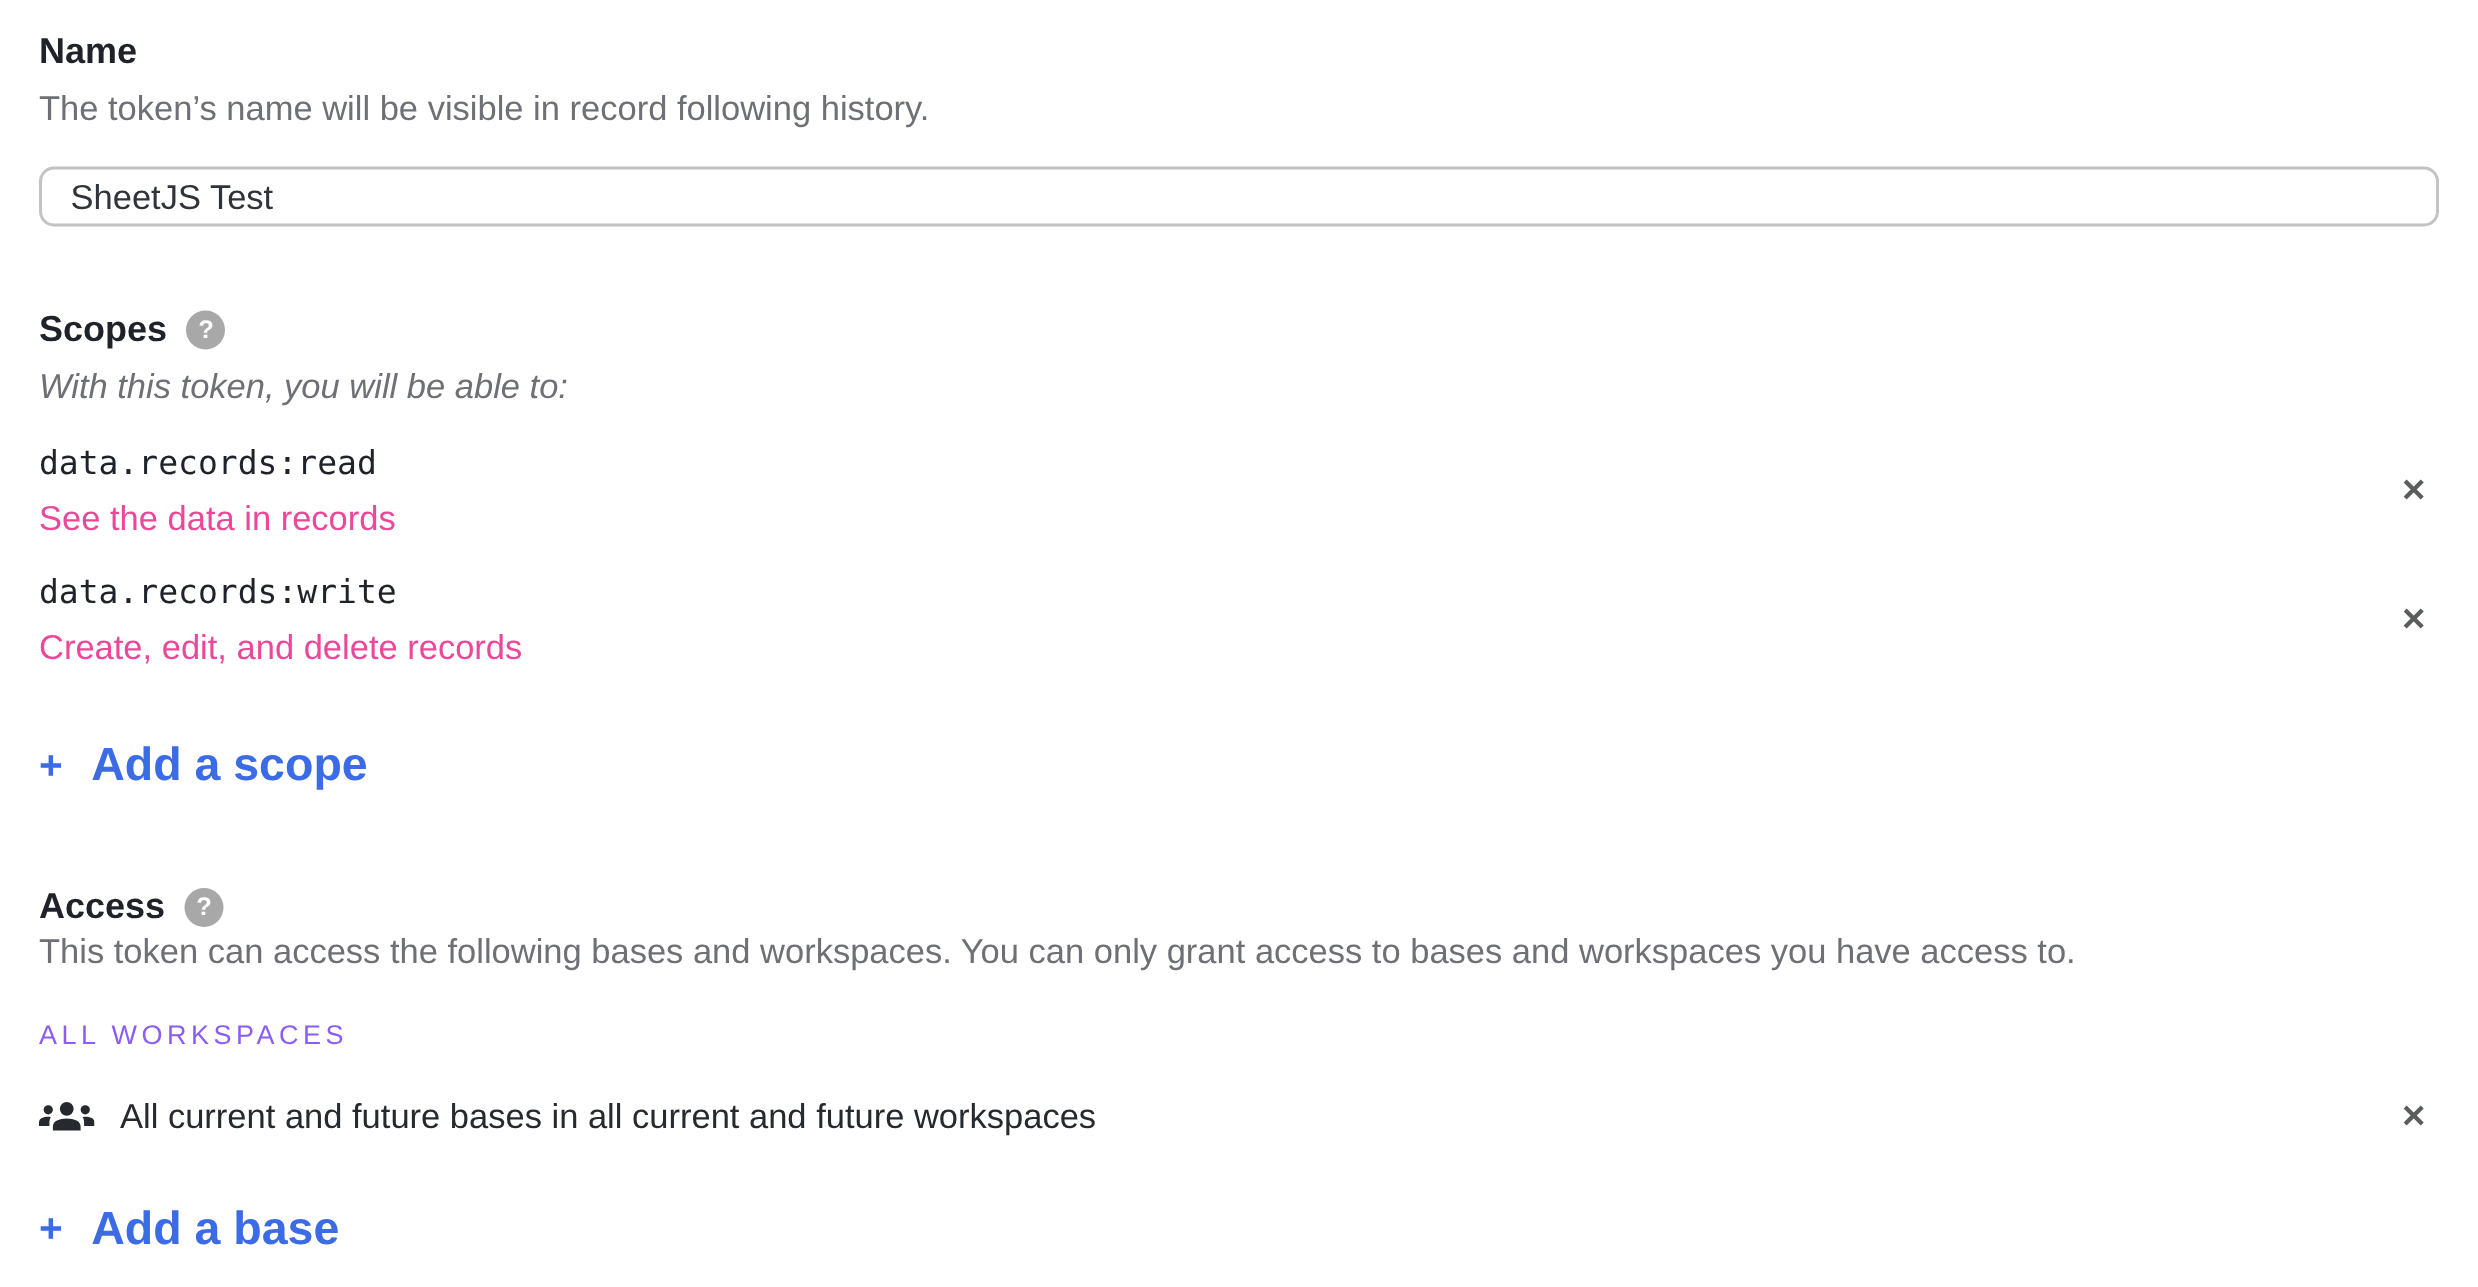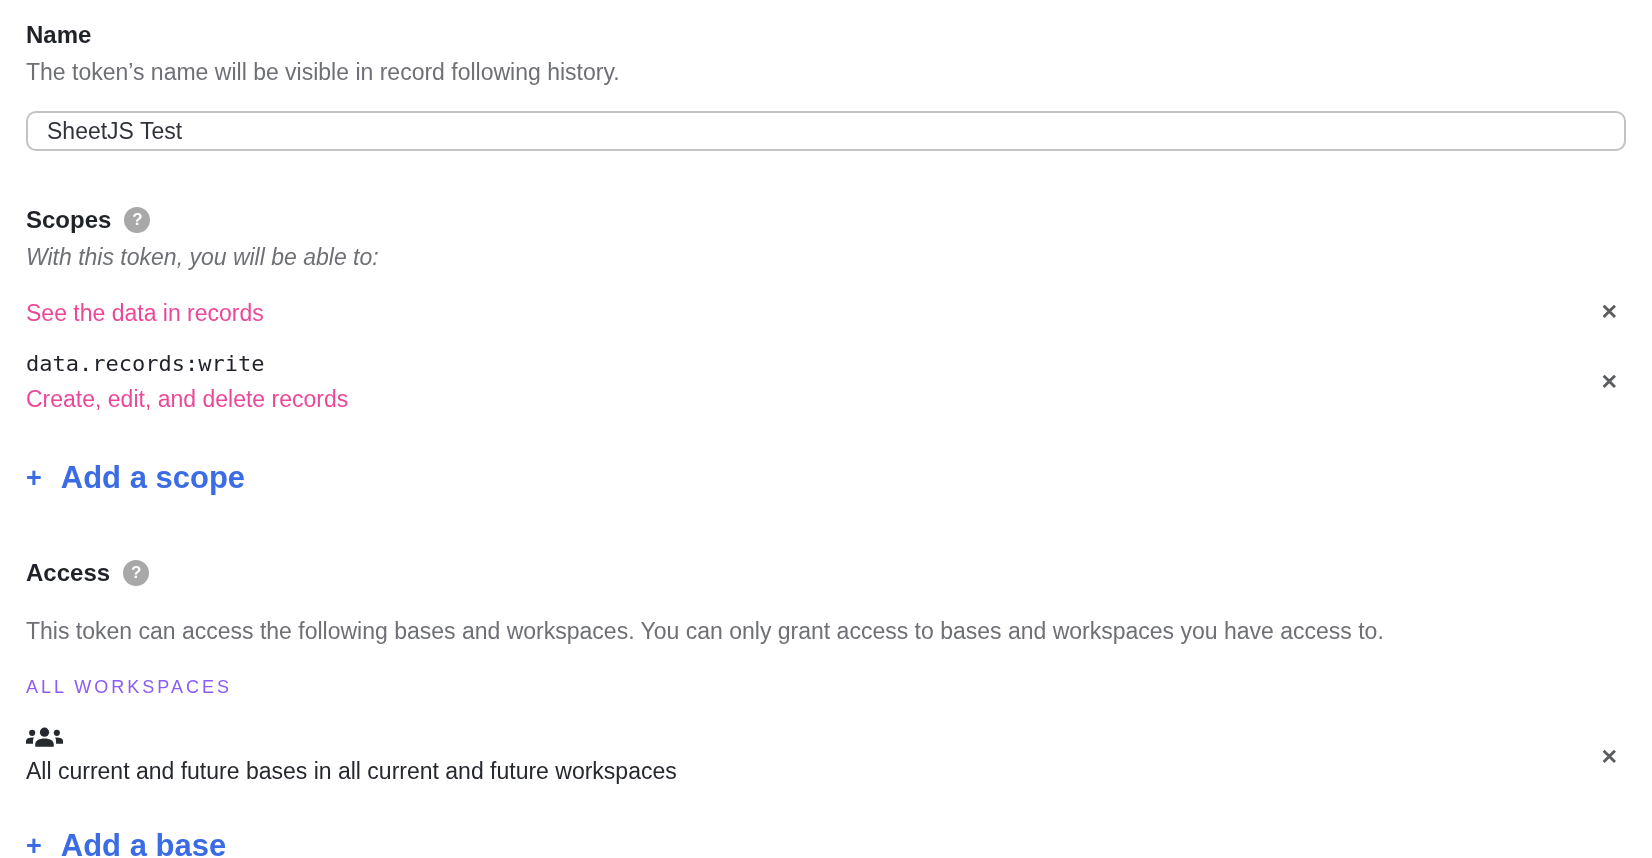--- a/index.html
+++ b/index.html
@@ -107,41 +107,41 @@
   }
   .add-link .add-label {
     font-size: 31px;
     font-weight: 600;
     line-height: 32px;
   }
   .add-scope-link { margin-top: 48px; }
   .add-base-link  { margin-top: 42px; }
 
   .access-title { margin-top: 64px; }
-  .access-intro { margin-top: 29px; }
+  .access-intro { margin-top: 0; }
 
   .group-heading {
     margin-top: 30px;
     font-size: 18px;
     line-height: 22px;
     letter-spacing: 3px;
     color: #8b5cf6;
   }
 
   .ws-row {
     margin-top: 26px;
     display: flex;
     align-items: center;
     justify-content: space-between;
     padding-right: 8px;
   }
   .ws-left {
     display: flex;
-    align-items: flex-start;
-    flex-direction: column;
+    align-items: flex-end;
+    gap: 17px;
   }
   .ws-icon { flex: 0 0 auto; display: inline-flex; }
   .ws-label {
     font-size: 23px;
     line-height: 34px;
     color: #26292e;
   }
 </style>
 </head>
 <body>
@@ -157,20 +157,21 @@
 
   
   <div class="section-title scopes-title">
     <span>Scopes</span>
     <span class="help-badge">?</span>
   </div>
   <div class="desc scope-intro">With this token, you will be able to:</div>
 
   <div class="scope-row first">
     <div>
+      <div class="scope-name">data.records:read</div>
       <div class="scope-desc">See the data in records</div>
     </div>
     <button class="remove-btn">
       <span>✕</span>
     </button>
   </div>
 
   <div class="scope-row second">
     <div>
       <div class="scope-name">data.records:write</div>

